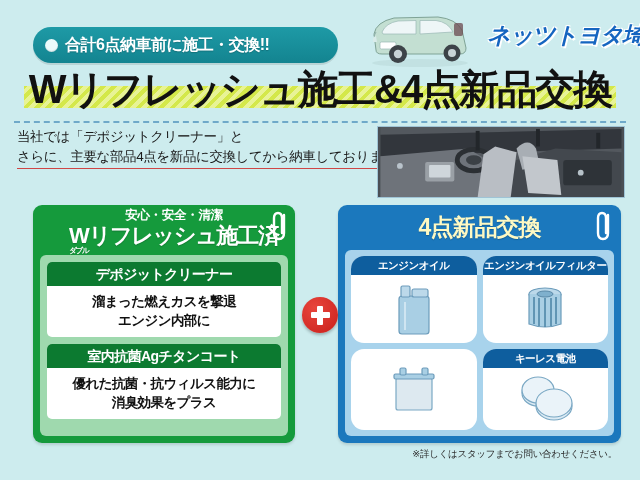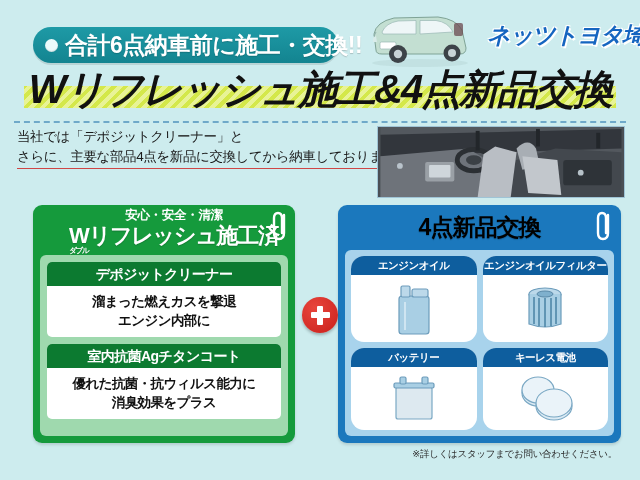--- a/index.html
+++ b/index.html
@@ -22,34 +22,34 @@
     border-radius: 18px;
     box-shadow: 0 2px 0 rgba(0,0,0,.10);
     display: flex; align-items: center; padding-left: 12px;
   }
   .badge-dot {
     width: 13px; height: 13px; border-radius: 50%;
     background: #eafafb; flex: 0 0 auto; margin-right: 7px;
     box-shadow: inset 0 -1px 1px rgba(0,0,0,.12);
   }
   .badge-text {
-    color: #ffffff; font-size: 23px; font-weight: bold;
+    color: #ffffff; font-size: 16px; font-weight: bold;
     letter-spacing: -0.5px; white-space: nowrap;
     text-shadow: 0 1px 1px rgba(0,0,0,.18);
   }
 
   .car-photo { position: absolute; left: 360px; top: 6px; width: 120px; height: 62px; }
   .logo-text {
     position: absolute; left: 487px; top: 20px;
     font-size: 23px; font-weight: bold; font-style: italic;
     color: #1565c0; letter-spacing: -1px; white-space: nowrap;
     text-shadow: 1.5px 1.5px 0 #ffffff, -1px -1px 0 #ffffff, 1px -1px 0 #fff, -1px 1px 0 #fff;
   }
 
-  .main-title-wrap { position: absolute; left: 0; top: 66px; width: 595px; height: 46px; font-style: italic; }
+  .main-title-wrap { position: absolute; left: 0; top: 66px; width: 595px; height: 46px; }
   .title-highlight {
     position: absolute; left: 24px; top: 20px; width: 592px; height: 22px;
     background: repeating-linear-gradient(-45deg, #d4e84a 0 4px, #e8f396 4px 8px);
   }
   .main-title {
     position: absolute; left: 0; top: 0; width: 640px;
     text-align: center;
     font-size: 40px; font-weight: bold; color: #111;
     letter-spacing: -2px; white-space: nowrap; line-height: 46px;
   }
@@ -124,21 +124,21 @@
   .plus-badge::before { width: 19px; height: 6px; }
   .plus-badge::after { width: 6px; height: 19px; }
 
   
   .panel-right {
     position: absolute; left: 338px; top: 205px; width: 283px; height: 238px;
     background: #1b78bd; border-radius: 9px;
     box-shadow: 0 2px 3px rgba(0,0,0,.13);
   }
   .panel-right-title {
-    text-align: center; color: #000000; font-size: 23px; font-weight: bold;
+    text-align: center; color: #fef9c3; font-size: 23px; font-weight: bold;
     letter-spacing: -1px; line-height: 44px; white-space: nowrap;
     text-shadow: 0 1px 1px rgba(0,0,0,.2);
   }
   .panel-right-inner {
     position: absolute; left: 7px; top: 45px; width: 269px; height: 186px;
     background: #a8d3ec; border-radius: 6px; padding: 6px;
     display: grid; grid-template-columns: 1fr 1fr; gap: 6px;
   }
   .item-card { background: #ffffff; border-radius: 13px; overflow: hidden;
                display: flex; flex-direction: column; }
@@ -285,21 +285,20 @@
                 <line x1="20" y1="18" x2="20" y2="46"></line>
               <line x1="26" y1="18" x2="26" y2="47"></line>
                 <line x1="32" y1="18" x2="32" y2="46"></line>
               <line x1="37" y1="17" x2="37" y2="44"></line>
             </g>
           </svg>
         </div>
       </div>
 
       <div class="item-card">
-        <div class="item-head">バッテリー</div>
         <div class="item-icon">
           <svg width="56" height="54" viewBox="0 0 56 54">
             <rect x="10" y="15" width="36" height="32" rx="2" fill="#dde9f0" stroke="#7aa8c4" stroke-width="1.2"></rect>
             <rect x="8" y="11" width="40" height="5" rx="1.5" fill="#a9cfe4" stroke="#6c9cbb" stroke-width="1.2"></rect>
             <rect x="14" y="5" width="6" height="7" rx="1.5" fill="#a9cfe4" stroke="#6c9cbb" stroke-width="1.2"></rect>
             <rect x="36" y="5" width="6" height="7" rx="1.5" fill="#a9cfe4" stroke="#6c9cbb" stroke-width="1.2"></rect>
           </svg>
         </div>
       </div>
 

